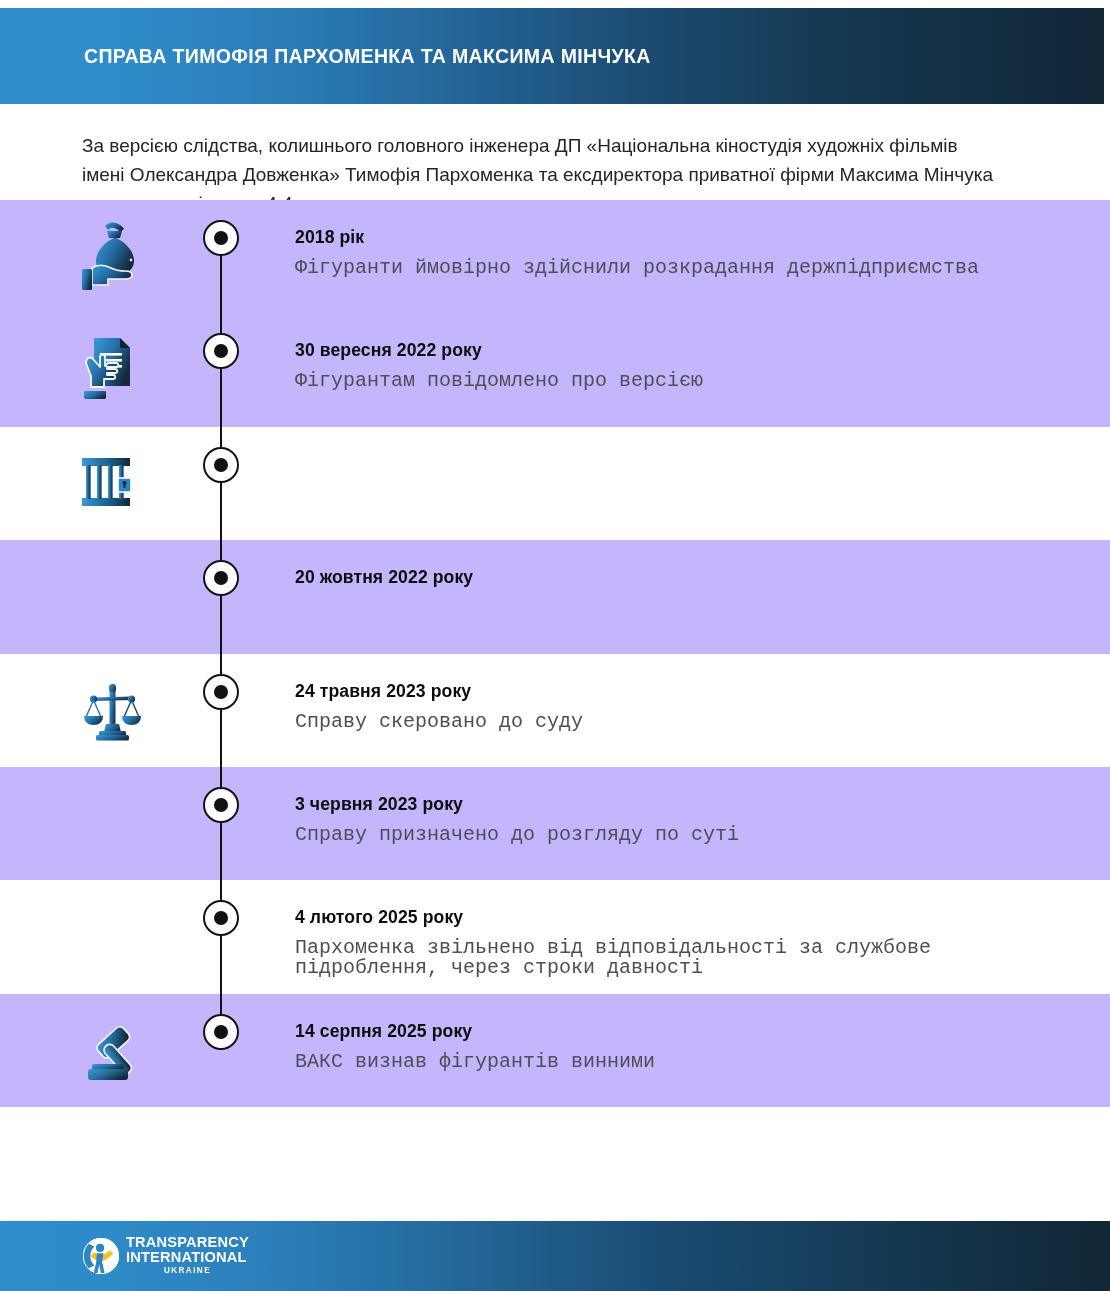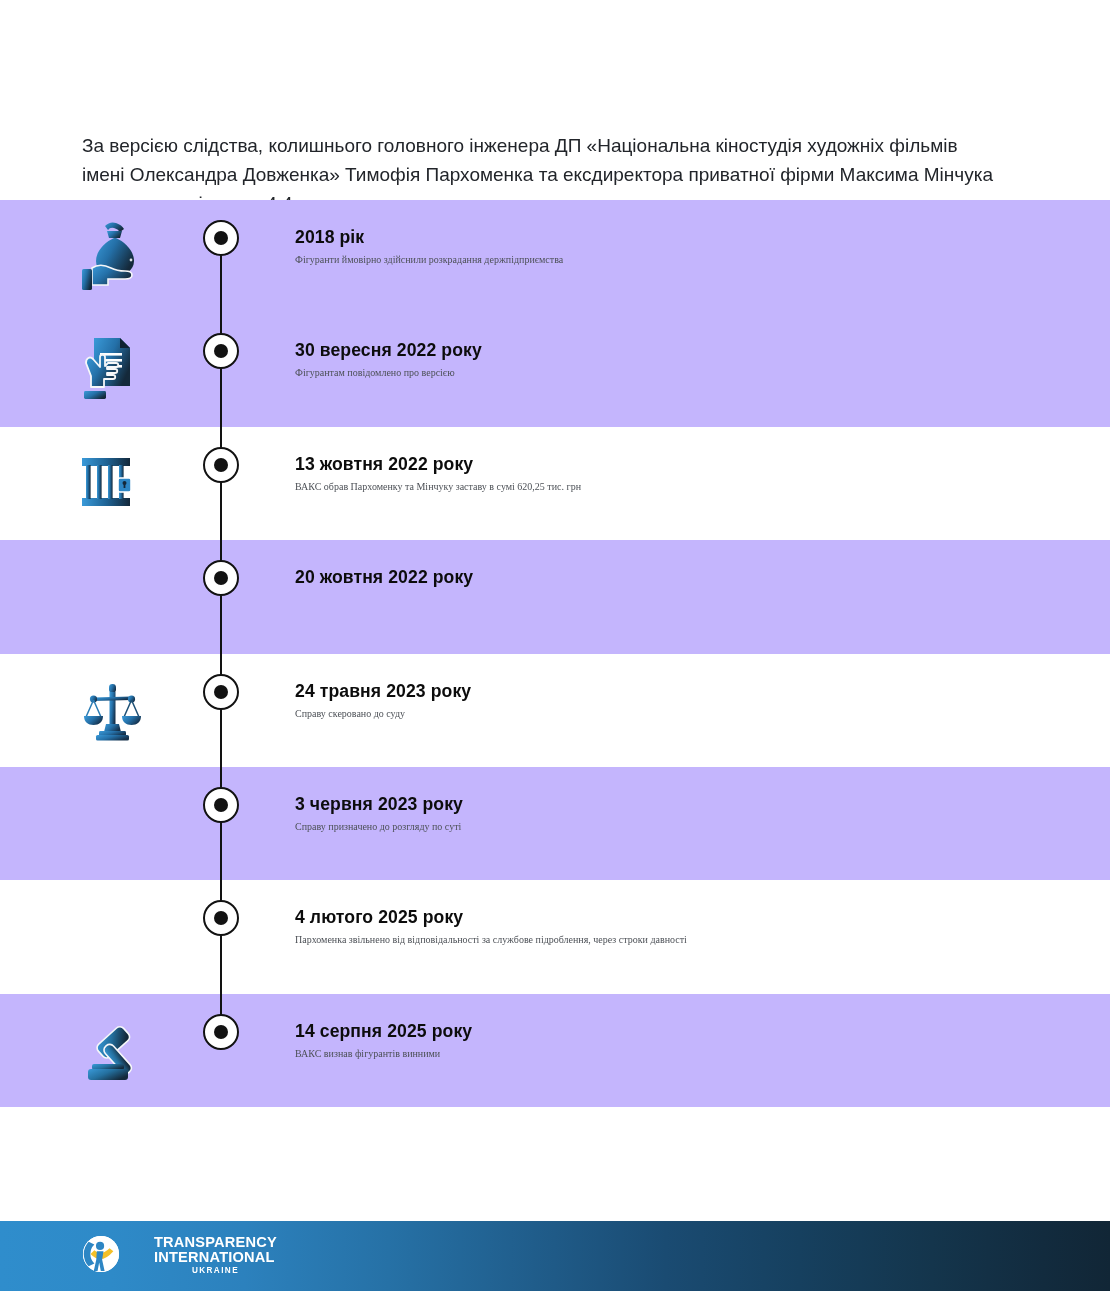--- a/index.html
+++ b/index.html
@@ -138,24 +138,24 @@
   .tl-date {
     color: #0c0c0c;
     font-size: 17.6px;
     font-weight: bold;
     letter-spacing: 0.1px;
     line-height: 22px;
     font-family: "Liberation Sans", sans-serif;
   }
   .tl-desc {
     color: #4c5056;
-    font-size: 10px;
+    font-size: 20px;
     line-height: 20px;
-    margin-top: 2px;
-    font-family: Liberation Serif, serif;
+    margin-top: 10px;
+    font-family: Liberation Mono, monospace;
   }
 
   
   .footer-band {
     position: absolute;
     left: 0;
     top: 1221px;
     width: 1110px;
     height: 70px;
     background: linear-gradient(90deg,
@@ -168,22 +168,22 @@
         #16405f 72%,
         #14354c 84%,
         #122b3e 94%,
         #112636 100%);
     display: flex;
     align-items: center;
   }
 
   .logo {
     display: flex;
+    align-items: center;
     margin-left: 82px;
-    gap: 28px;
   }
   .logo-emblem {
     width: 38px;
     height: 38px;
     flex: 0 0 38px;
   }
   .logo-words {
     margin-left: 6px;
     color: #ffffff;
     font-family: "Liberation Sans", sans-serif;
@@ -203,20 +203,23 @@
     display: block;
     margin-top: 1px;
     text-align: center;
   }
 </style>
 </head>
 <body>
 
 <div id="page">
 
+  <div class="header-band">
+    <div class="header-title">СПРАВА ТИМОФІЯ ПАРХОМЕНКА ТА МАКСИМА МІНЧУКА</div>
+  </div>
 
   <div class="intro">
     <p>За версією слідства, колишнього головного інженера ДП «Національна кіностудія художніх фільмів імені Олександра Довженка» Тимофія Пархоменка та ексдиректора приватної фірми Максима Мінчука у розкраданні понад 4,4 млн грн.</p>
   </div>
 
   <div class="timeline">
 
     <div class="tl-row alt">
       <div class="tl-line"></div>
       <div class="tl-marker"></div>
@@ -301,24 +304,20 @@
           <rect x="19" y="13" width="4.6" height="34" fill="url(#g3)"></rect>
           <rect x="30" y="13" width="4.6" height="34" fill="url(#g3)"></rect>
           <rect x="41" y="13" width="4.6" height="34" fill="url(#g3)"></rect>
 
           <rect x="40" y="26" width="13" height="14" rx="2" fill="#2d86c4" stroke="#ffffff" stroke-width="1.6"></rect>
 
           <circle cx="46.5" cy="31" r="2" fill="#14293a"></circle>
           <rect x="45.6" y="31" width="1.8" height="5" fill="#14293a"></rect>
         </svg>
       </div>
-      <div class="tl-text">
-        <div class="tl-date">13 жовтня 2022 року</div>
-        <div class="tl-desc">ВАКС обрав Пархоменку та Мінчуку заставу в сумі 620,25 тис. грн</div>
-      </div>
     </div>
 
     <div class="tl-row alt">
       <div class="tl-line"></div>
       <div class="tl-marker"></div>
       <div class="tl-text">
         <div class="tl-date">20 жовтня 2022 року</div>
       </div>
     </div>
 

